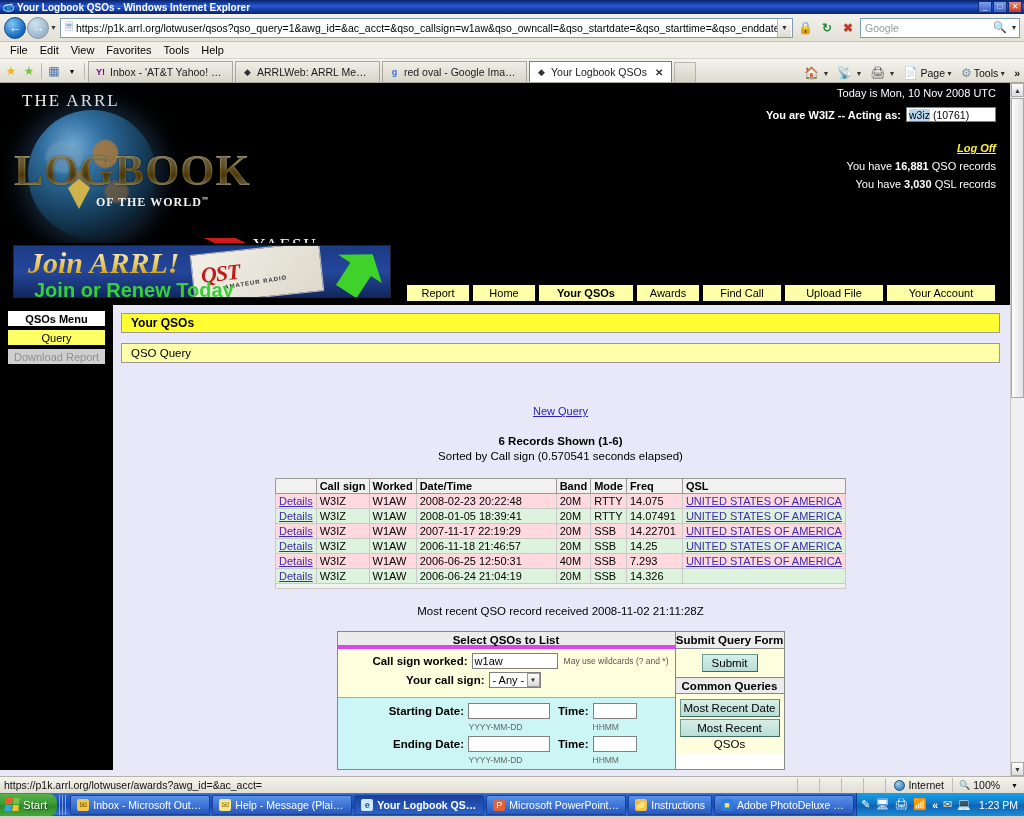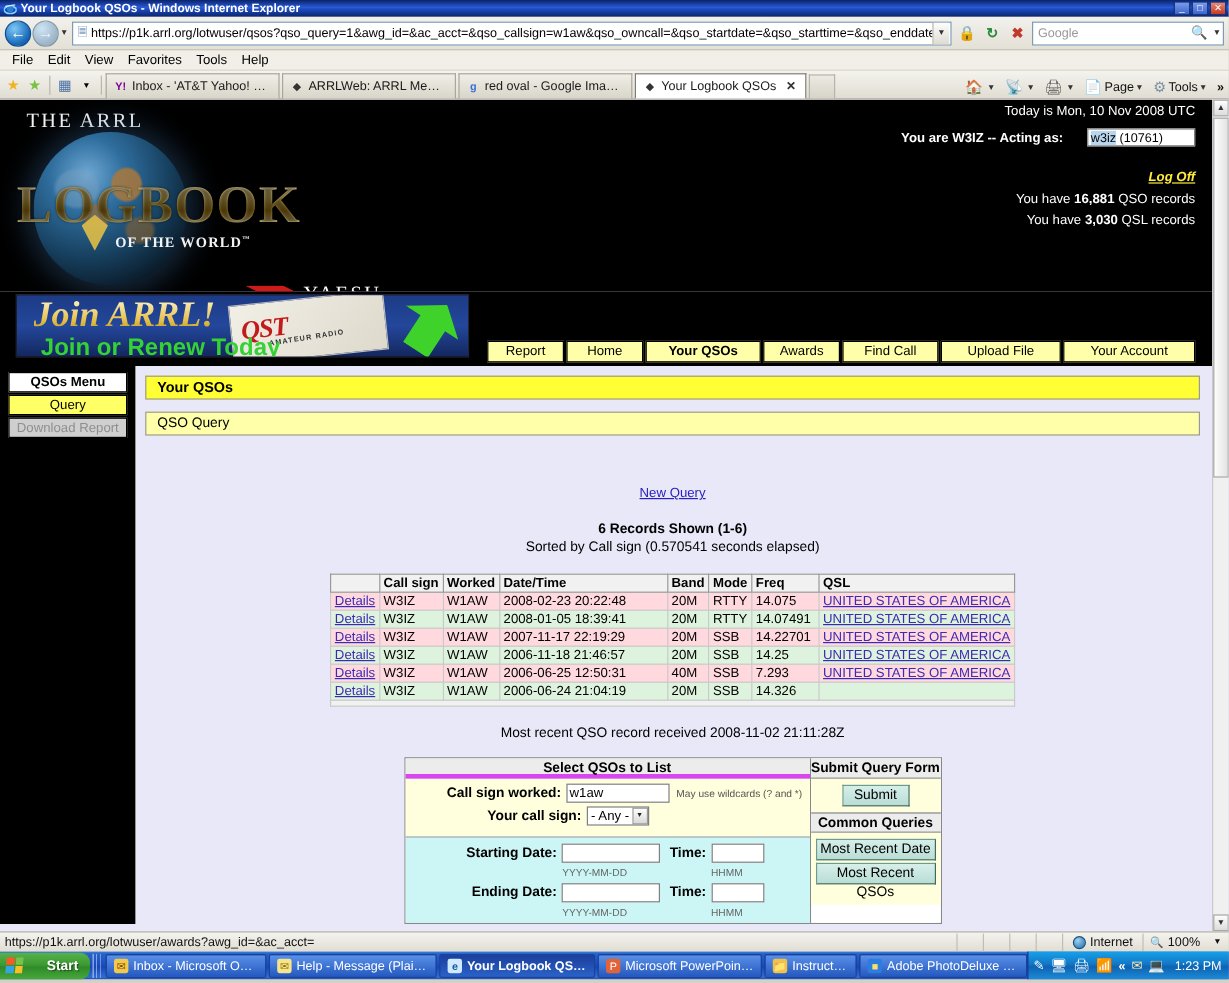--- a/index.html
+++ b/index.html
@@ -207,21 +207,21 @@
     clip-path: polygon(0 0, 72% 0, 100% 100%, 28% 100%);
   }
   .yaesu-chev i:nth-child(1){ top:1px;}
   .yaesu-chev i:nth-child(2){ top:8px;}
   .yaesu-name { font-family:"Liberation Serif",serif; font-size:17px; color:#fff; letter-spacing:2px;}
 
   #hdr .right-info {
     position:absolute; right:14px; top:4px; width:340px; text-align:right; color:#fff;
   }
   .today { font-size:11px; color:#fff; }
-  .acting-row { margin-top:8px; display:flex; align-items:center; justify-content:flex-end; gap:20px;}
+  .acting-row { margin-top:8px; display:flex; align-items:center; justify-content:flex-end; gap:5px;}
   .acting-label { font-size:11px; font-weight:bold; color:#fff;}
   .acting-input {
     width:90px; height:15px; background:#fff; border:1px solid #7f7f7f;
     font-size:10.5px; color:#000; padding-left:2px; line-height:14px; text-align:left;
   }
   .acting-input .sel { background:#b9d6ef; }
   .logoff {
     margin-top:20px; color:#ffec3d; font-weight:bold; font-size:11px;
     text-decoration: underline;
     font-style: italic;
@@ -398,24 +398,24 @@
   .globe-sm{ width:11px;height:11px;border-radius:50%;
     background:radial-gradient(circle at 35% 30%,#9fd2f2,#1f6aa8);border:1px solid #14537f;}
 
   
   #taskbar {
     height:23px;
     background: linear-gradient(to bottom,#3f83e0 0%,#2a62c8 8%,#1b4ec0 45%,#1746b5 55%,#2f6ed4 92%,#1e51b8 100%);
     display:flex; align-items:center;
   }
   #startbtn {
-    height:22px; display:flex; align-items:center; gap:20px; padding:0 10px 0 5px;
+    height:22px; display:flex; align-items:center; gap:4px; padding:0 10px 0 5px;
     background: linear-gradient(to bottom,#58b14c 0%,#3c9a32 45%,#2f8a28 55%,#46a83a 100%);
     border-radius: 0 8px 8px 0;
-    color:#fff; font-weight:bold; font-size:11.5px;
+    color:#fff; font-weight:normal; font-size:11.5px;
     font-family:"Liberation Sans",sans-serif;
     text-shadow: 1px 1px 1px rgba(0,0,0,.5);
     justify-content: flex-end;
   }
   .winflag { width:14px;height:13px; display:grid; grid-template-columns:1fr 1fr; grid-template-rows:1fr 1fr; gap:1px; transform:skewX(-6deg);}
   .winflag i:nth-child(1){background:#f35b27;} .winflag i:nth-child(2){background:#79c14a;}
   .winflag i:nth-child(3){background:#34a5e0;} .winflag i:nth-child(4){background:#f5c124;}
   .tb-grip { width:7px; height:20px; margin:0 2px;
     background: repeating-linear-gradient(to right, rgba(255,255,255,.45) 0 1px, transparent 1px 3px);}
   #tasks { display:flex; align-items:center; gap:2px; flex:1 1 auto; min-width:0; padding-left:2px;}

